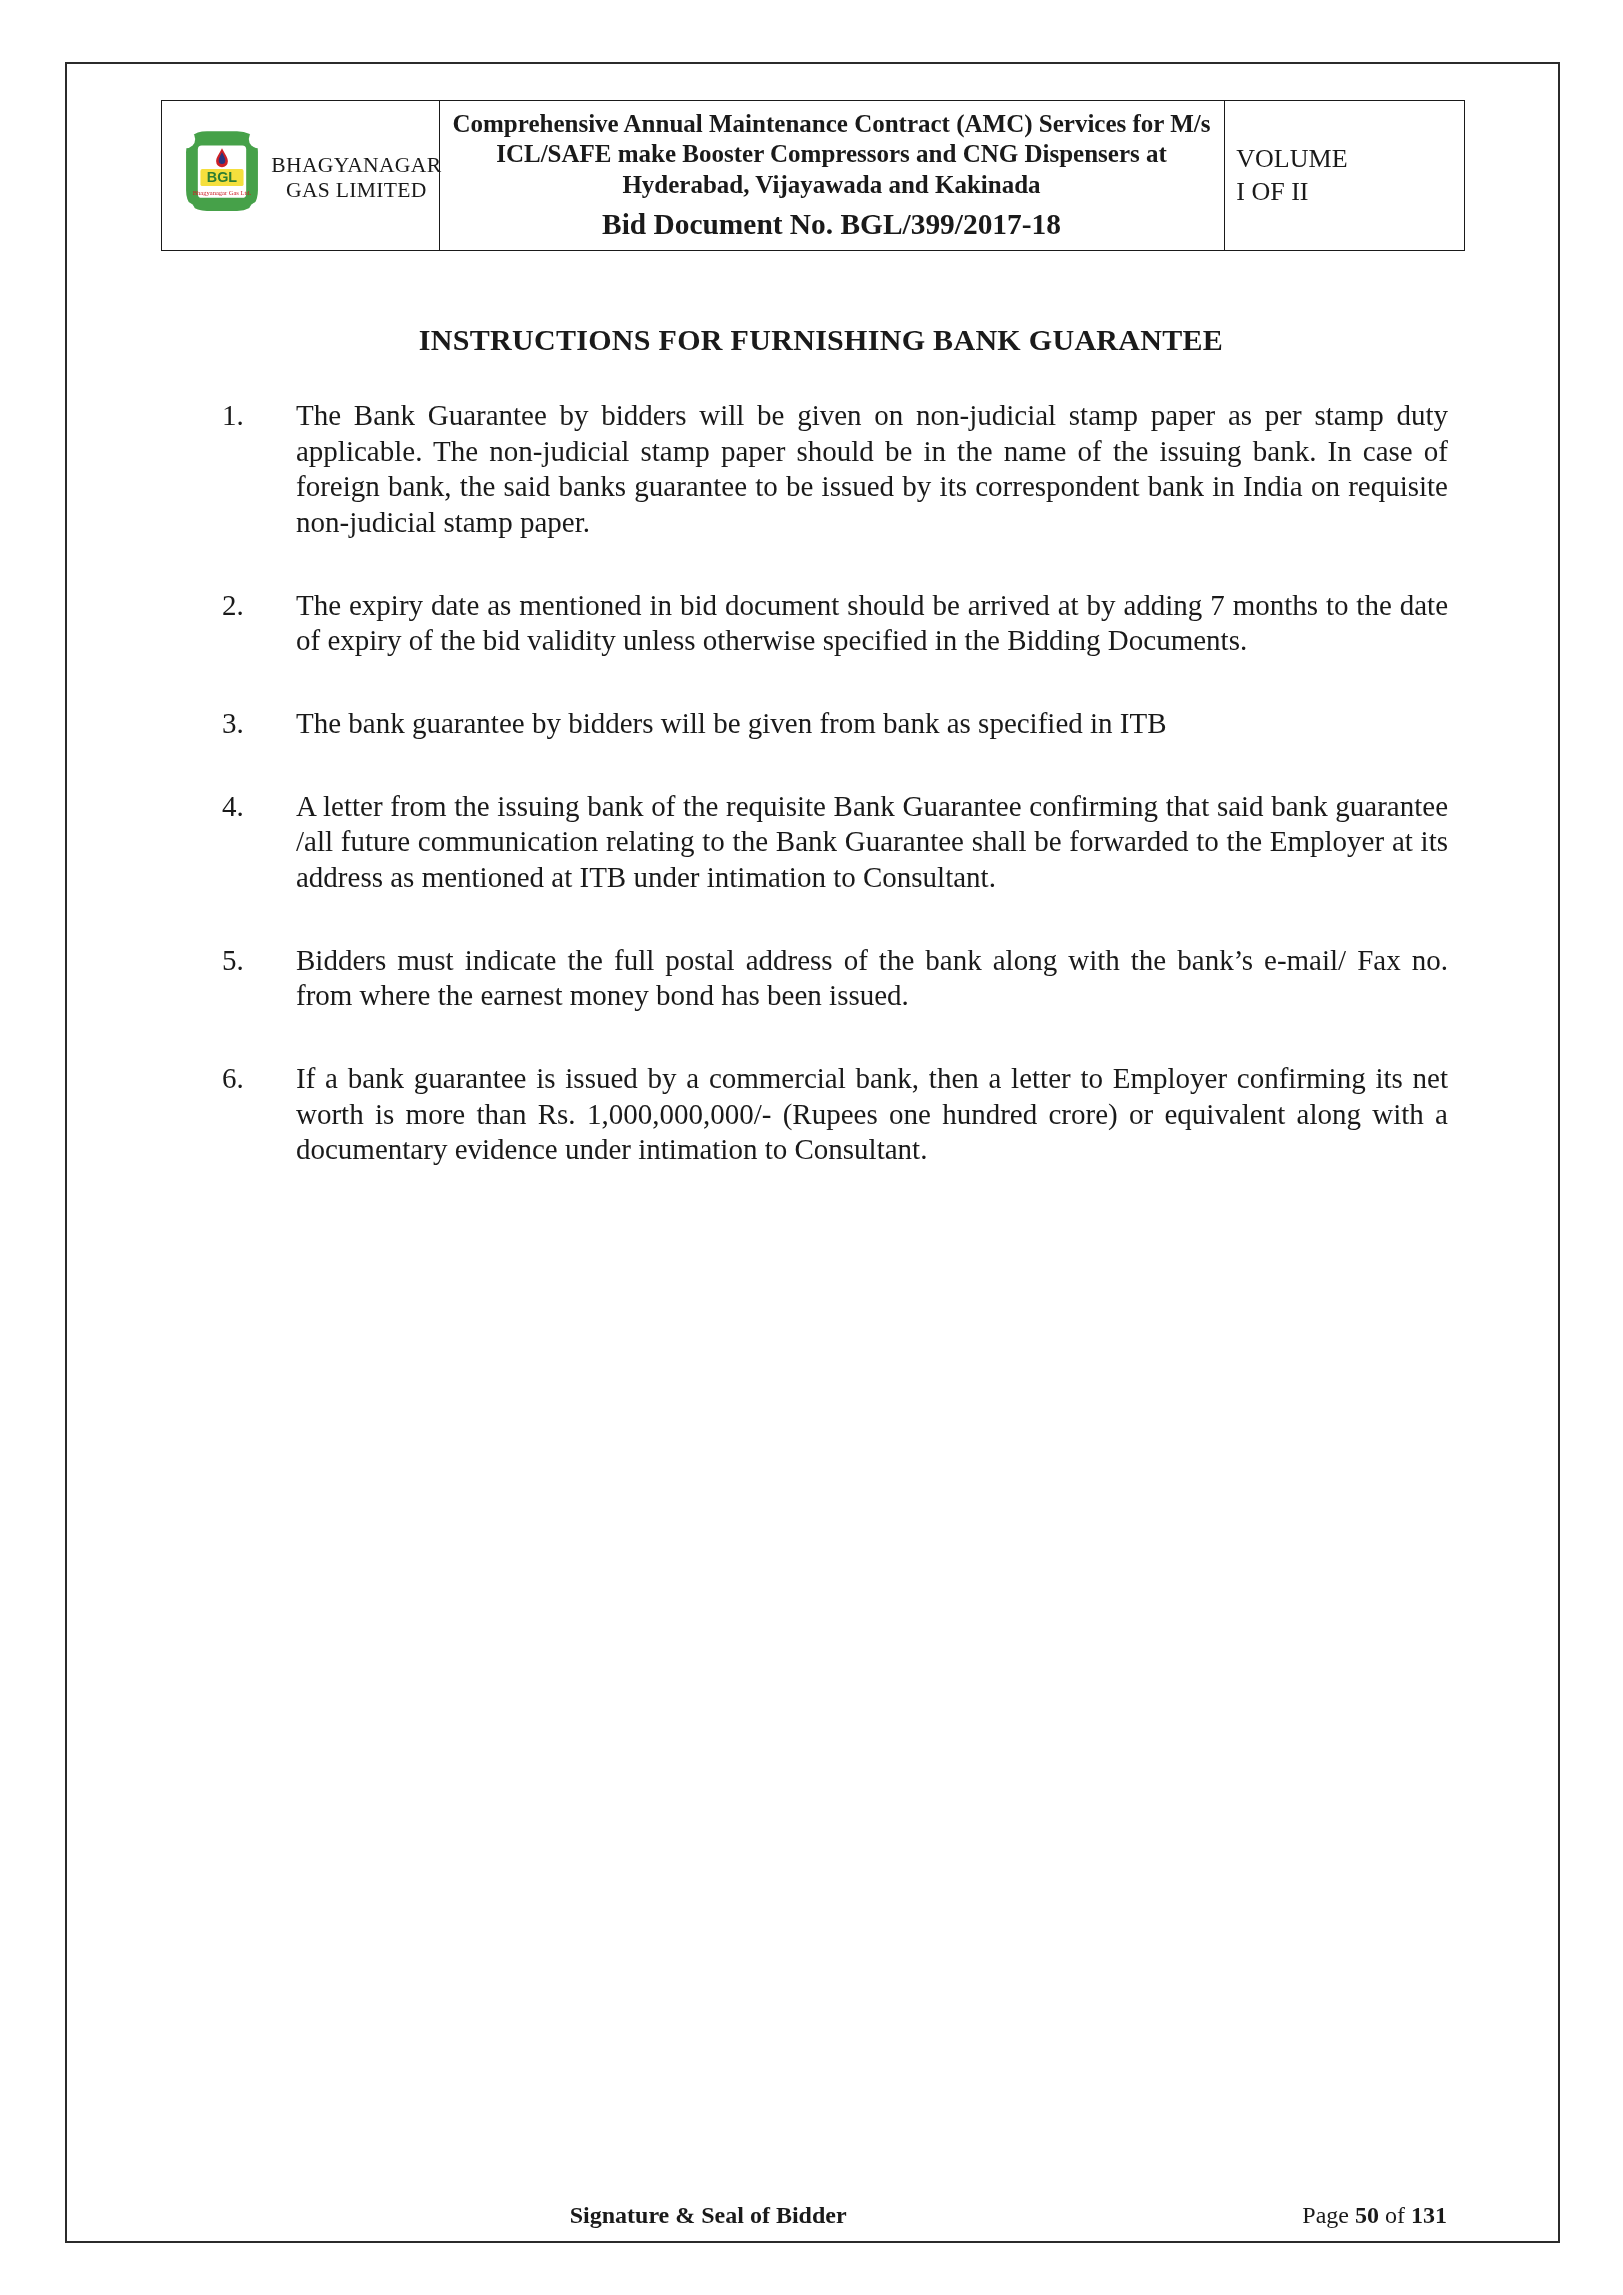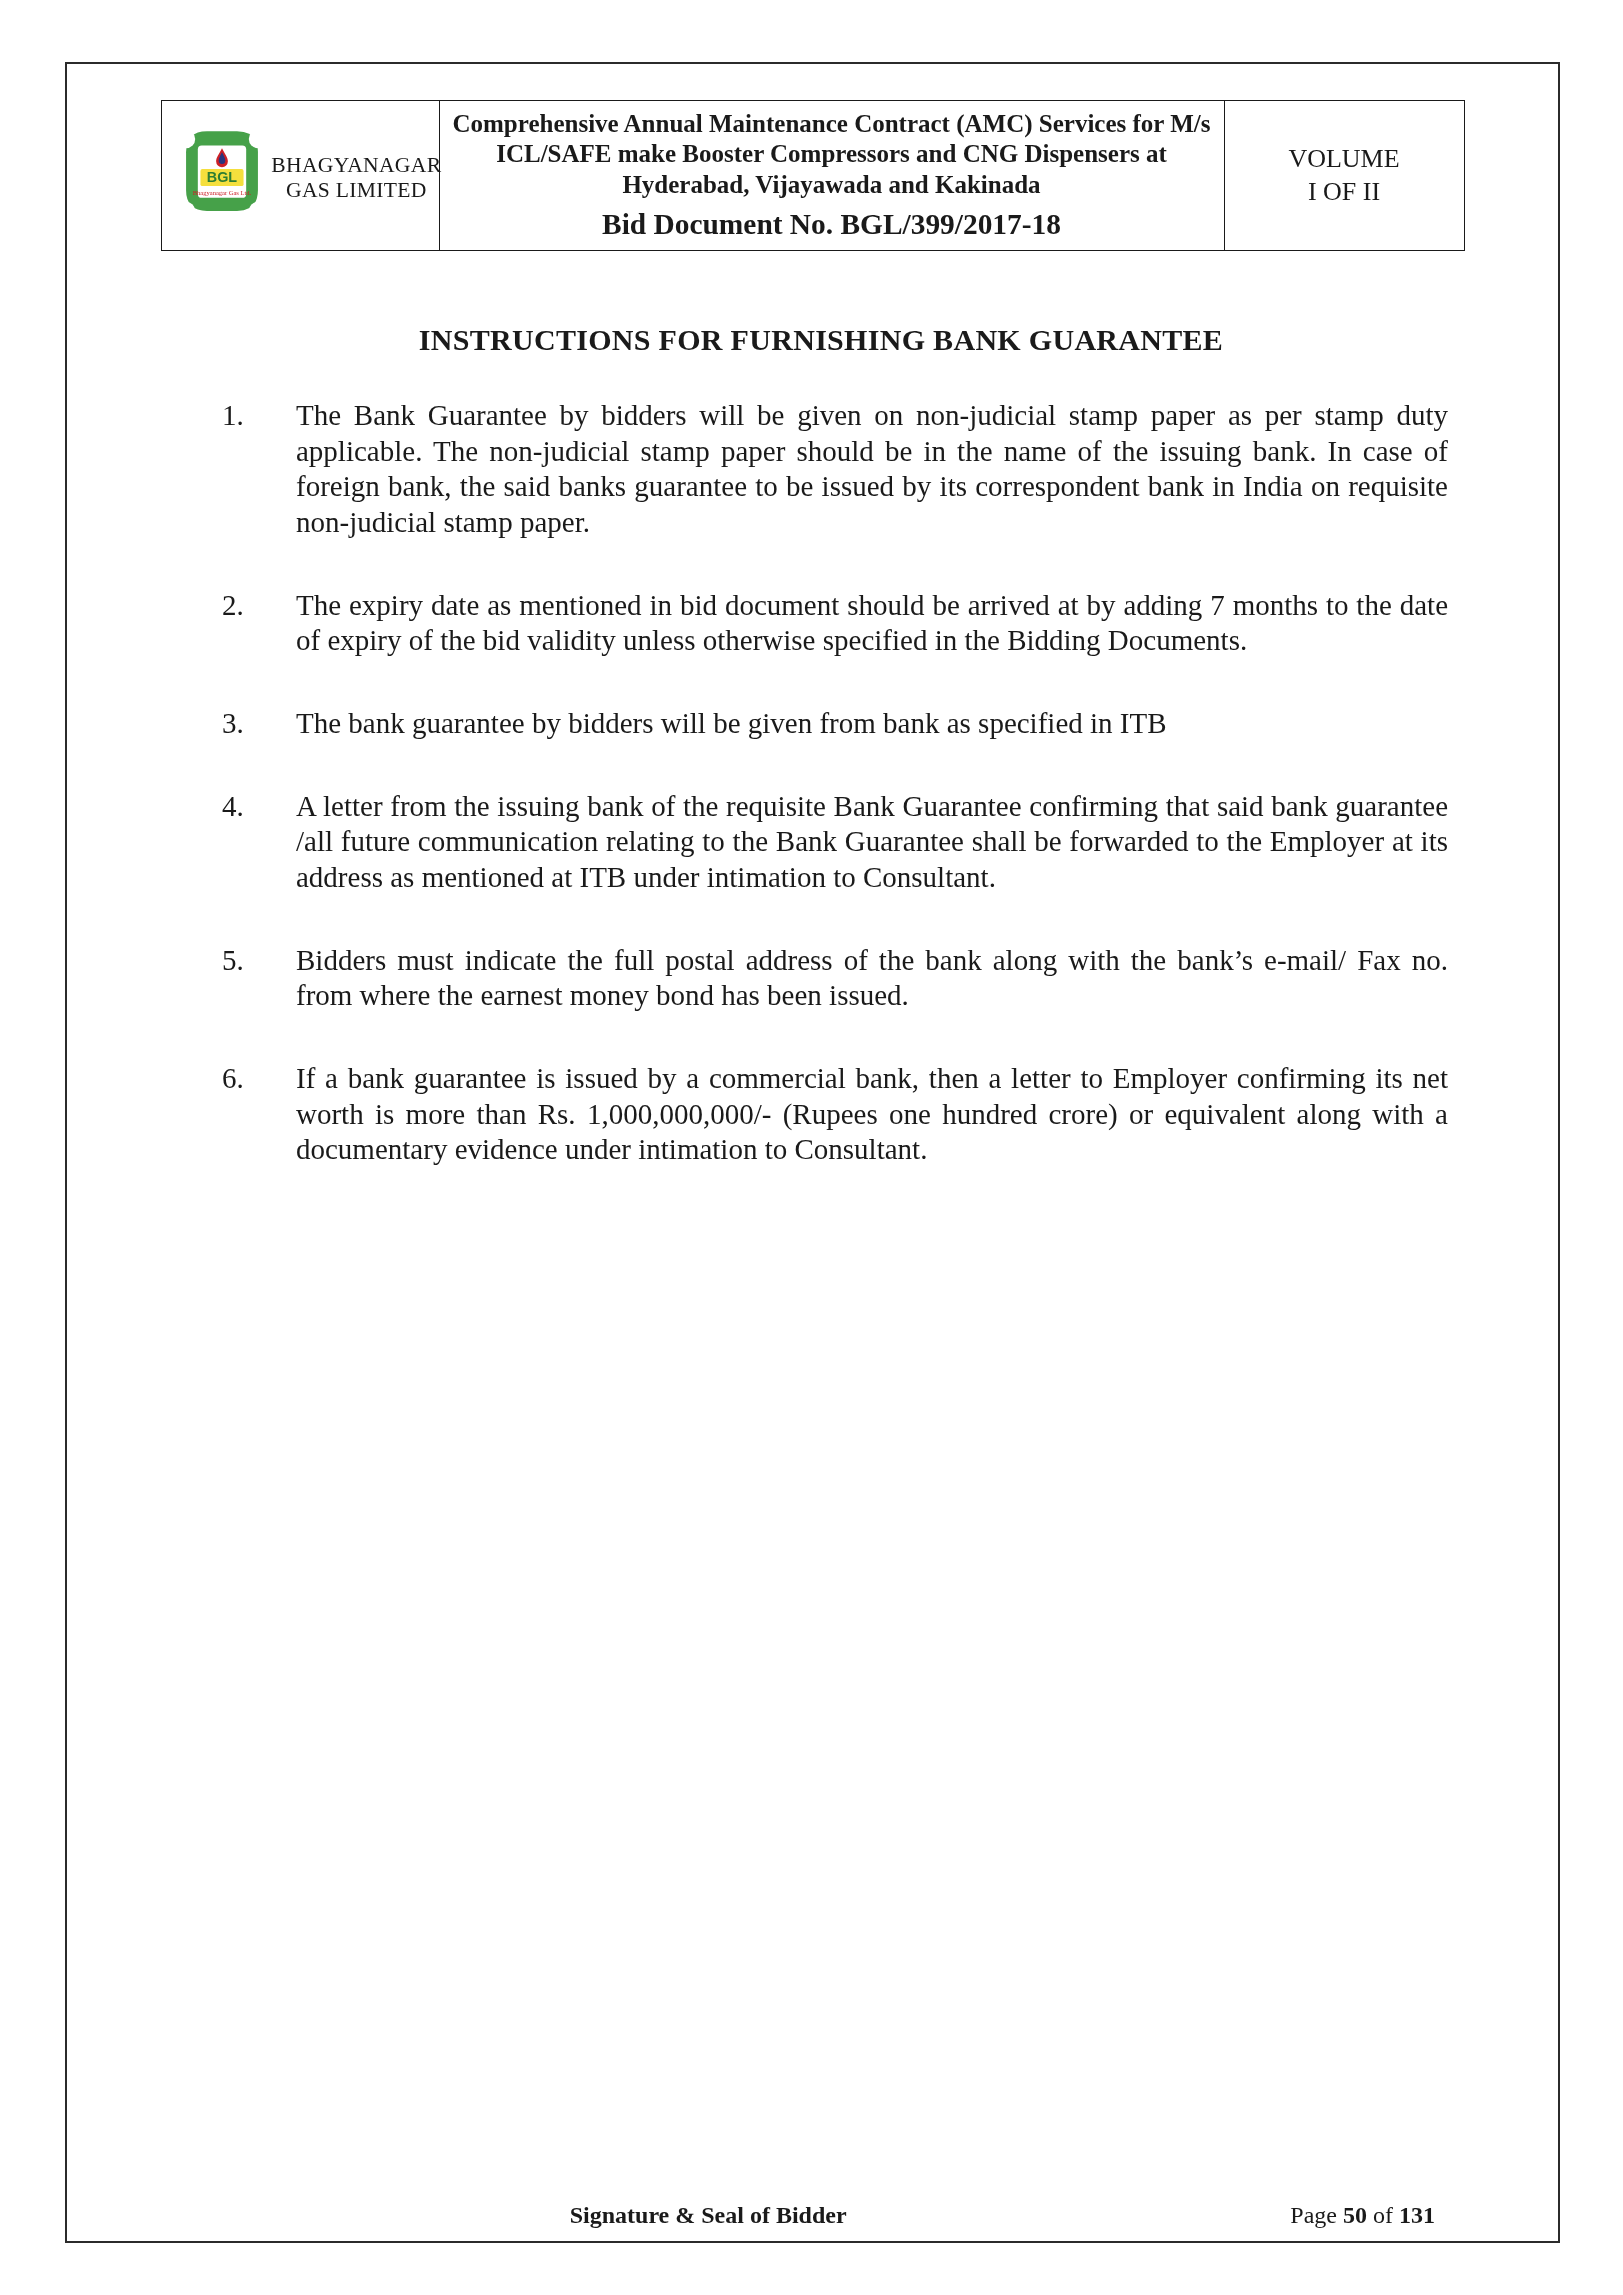--- a/index.html
+++ b/index.html
@@ -32,21 +32,21 @@
     width: 1266px;
     table-layout: fixed;
   }
   table.header-table td {
     border: 1.3px solid #1a1a1a;
     vertical-align: middle;
     padding: 7.9px 11.8px;
   }
   td.logo-cell   { width: 278px; text-align: center; }
   td.title-cell  { width: 785px; text-align: center; }
-  td.volume-cell { width: 240px; text-align: center; }
+  td.volume-cell { width: 240px; text-align: left; }
 
   .logo-wrap { display: flex; flex-direction: row; align-items: center; }
   .org-name {
     font-size: 21.6px;
     line-height: 1.18;
     letter-spacing: 0.3px;
     margin-top: 5.2px;
   }
   .doc-title {
     font-weight: bold;
@@ -103,21 +103,21 @@
   }
   .signature-label {
     position: absolute;
     left: 43%;
     transform: translateX(-50%);
     white-space: nowrap;
     font-weight: bold;
   }
   .page-info {
     position: absolute;
-    right: 123px;
+    right: 111px;
     white-space: nowrap;
   }
   .page-info .bold { font-weight: bold; }
 </style>
 </head>
 <body>
 
 <div class="page">
   <div class="frame">
 

